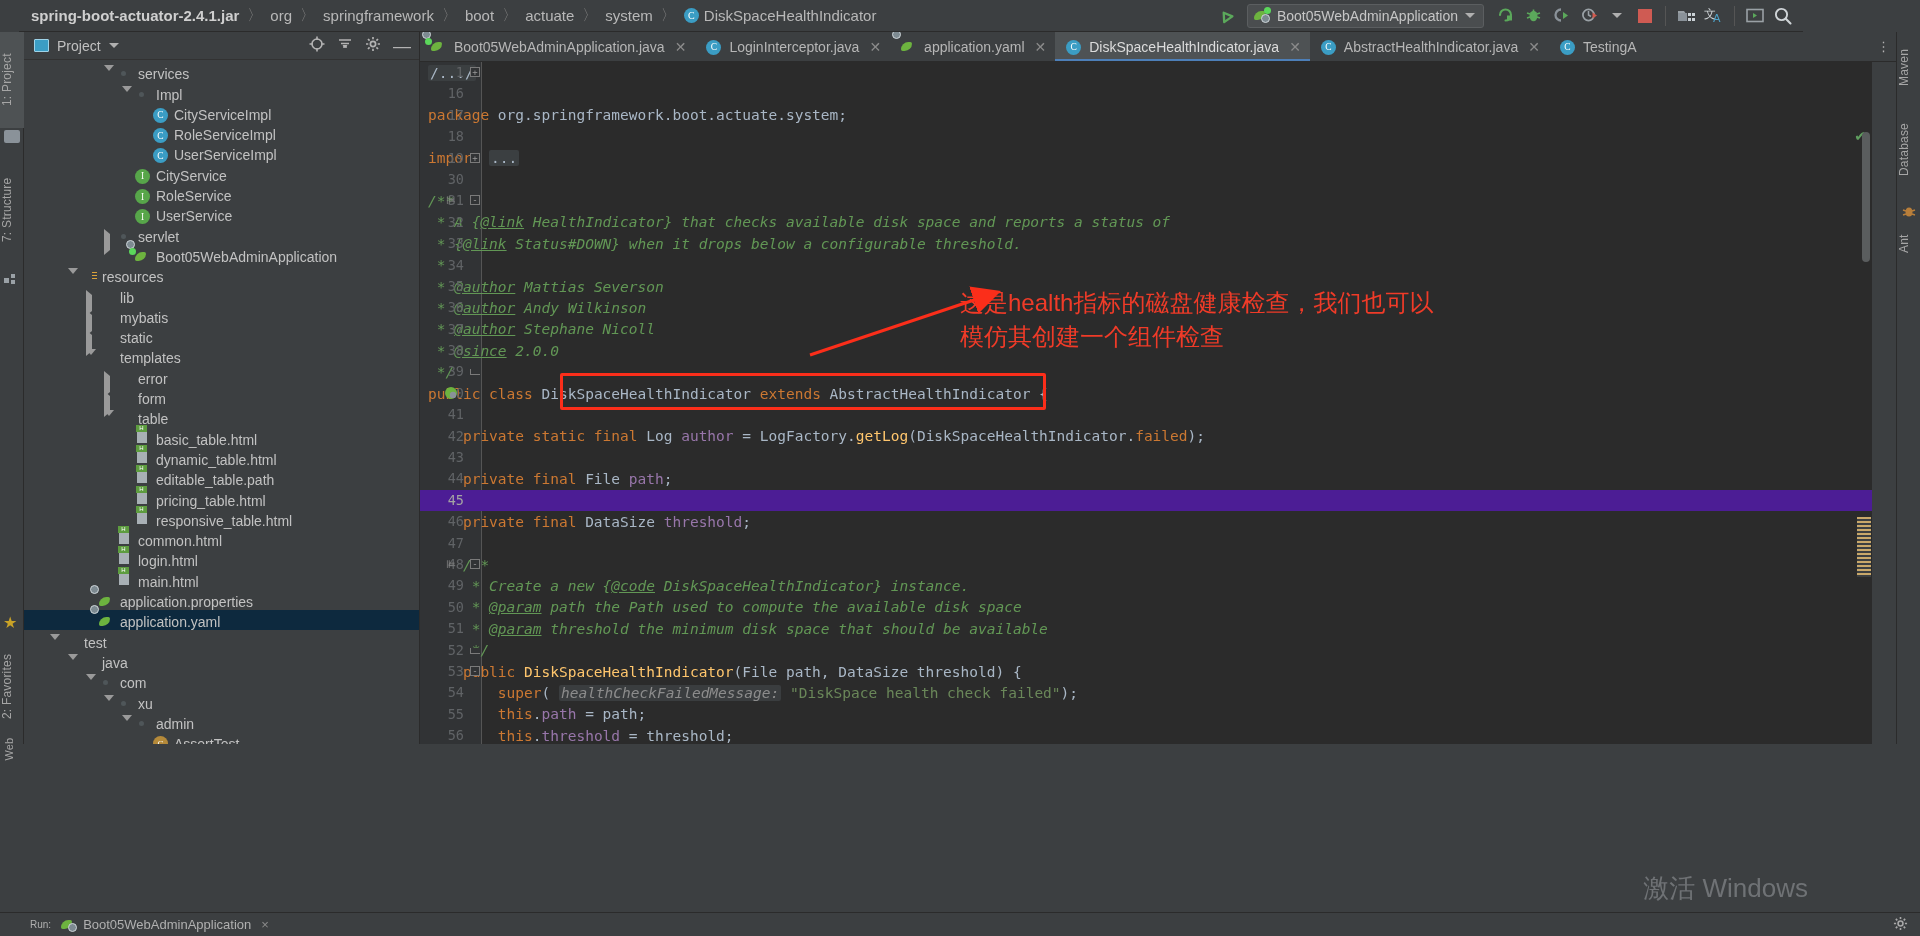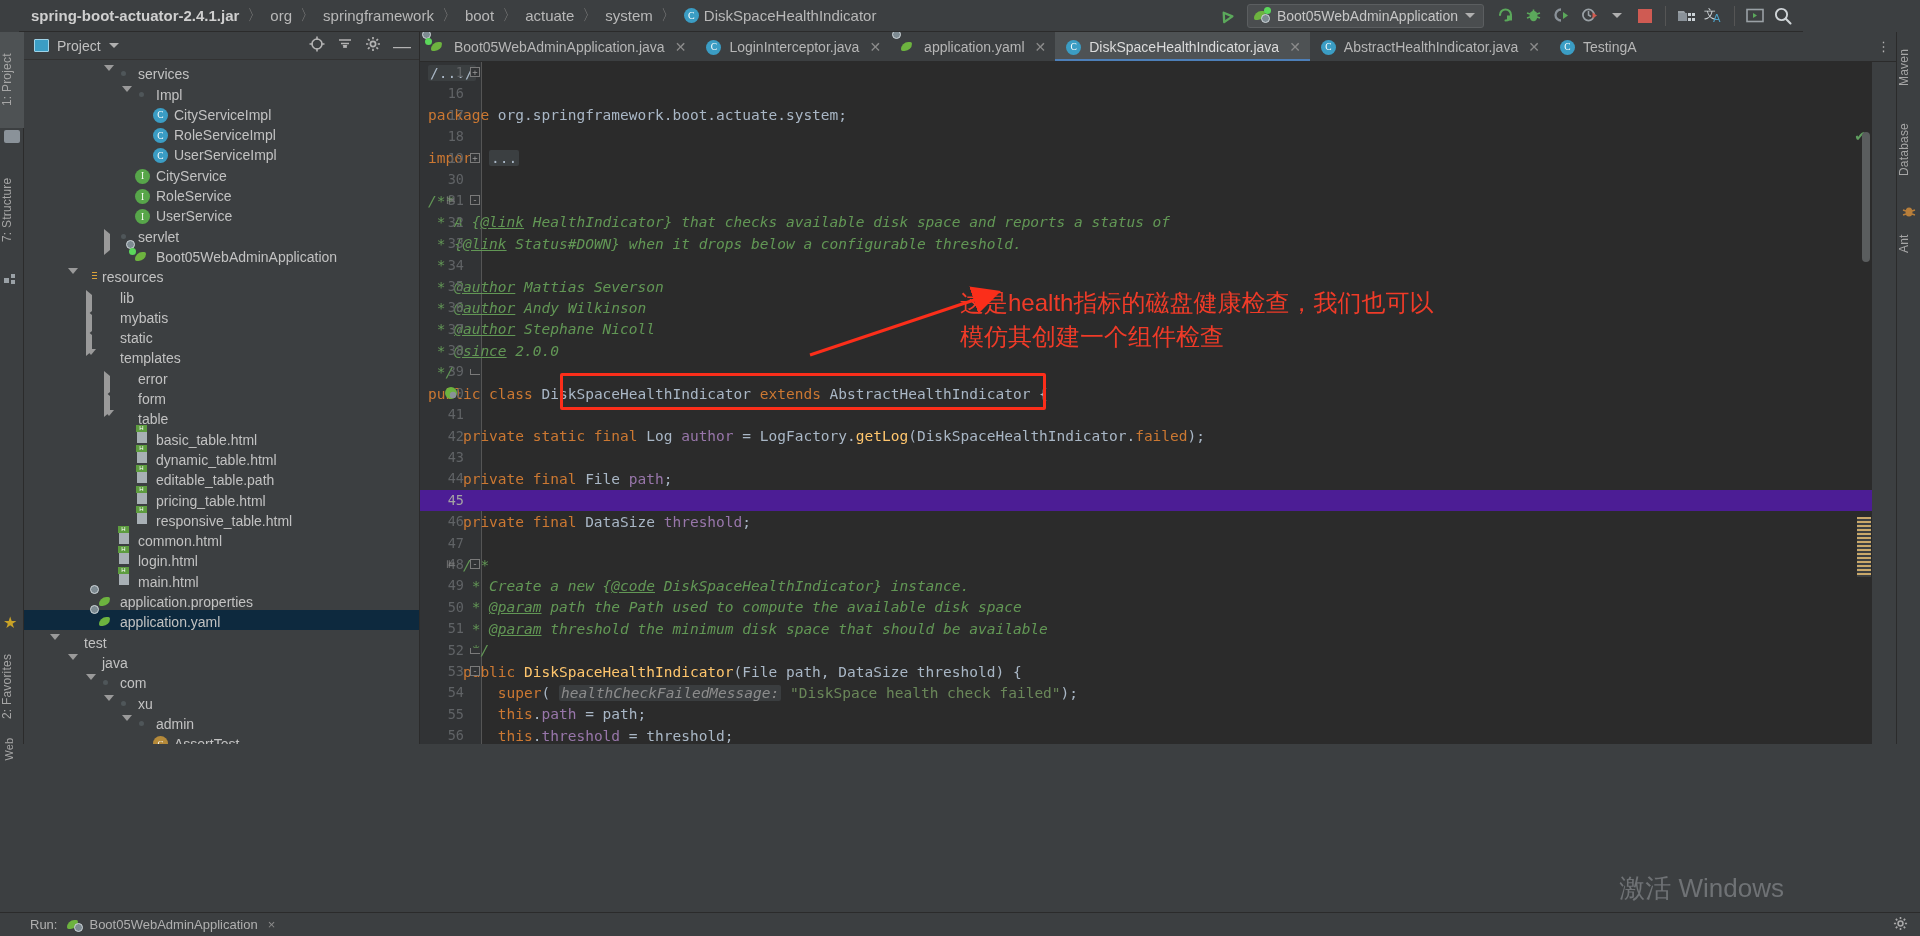--- a/index.html
+++ b/index.html
@@ -209,21 +209,21 @@
   .bottombar {
     position: absolute; left: 0; bottom: 0; width: 1920px; height: 24px;
     background: #3c3f41; border-top: 1px solid #2b2b2b;
     display: flex; align-items: center; padding-left: 30px; gap: 8px;
     font-size: 13px; color: #b0b0b0;
   }
   .bb-item { display: flex; align-items: center; gap: 6px; }
   .bb-right { margin-left: auto; display:flex; align-items:center; gap: 14px; padding-right: 12px; }
 
   .watermark {
-    position: absolute; right: 136px; bottom: 30px;
+    position: absolute; right: 112px; bottom: 30px;
     font-size: 26px; color: #6f7275; font-family: "Liberation Sans", sans-serif;
   }
 </style>
 </head>
 <body>
 
 <div id="app">
 
   <div class="topbar">
     <div class="crumbs" id="crumbs">
@@ -710,21 +710,21 @@
   <div class="annot-box" style="left:560px; top:373px; width:486px; height:37px;"></div>
 
   <div class="markerbar">
     <div class="checkmark">✔</div>
     <div class="scrollthumb"></div>
     <div class="codefold-indic"></div>
   </div>
 
   <div class="bottombar">
     <span class="bb-item">
-      <span style="font-size:13px;color:#b0b0b0;">Run:</span>
+      <span style="font-size:10px;color:#b0b0b0;">Run:</span>
       <span class="springicon" style="margin-left:4px;">
         <span class="leaf"></span>
           <span class="dot"></span>
       </span>
       <span>Boot05WebAdminApplication</span>
       <span style="color:#8b8b8b;margin-left:4px;">×</span>
     </span>
     <span class="bb-right">
       <span>
         <svg width="15" height="15" viewBox="0 0 16 16">

